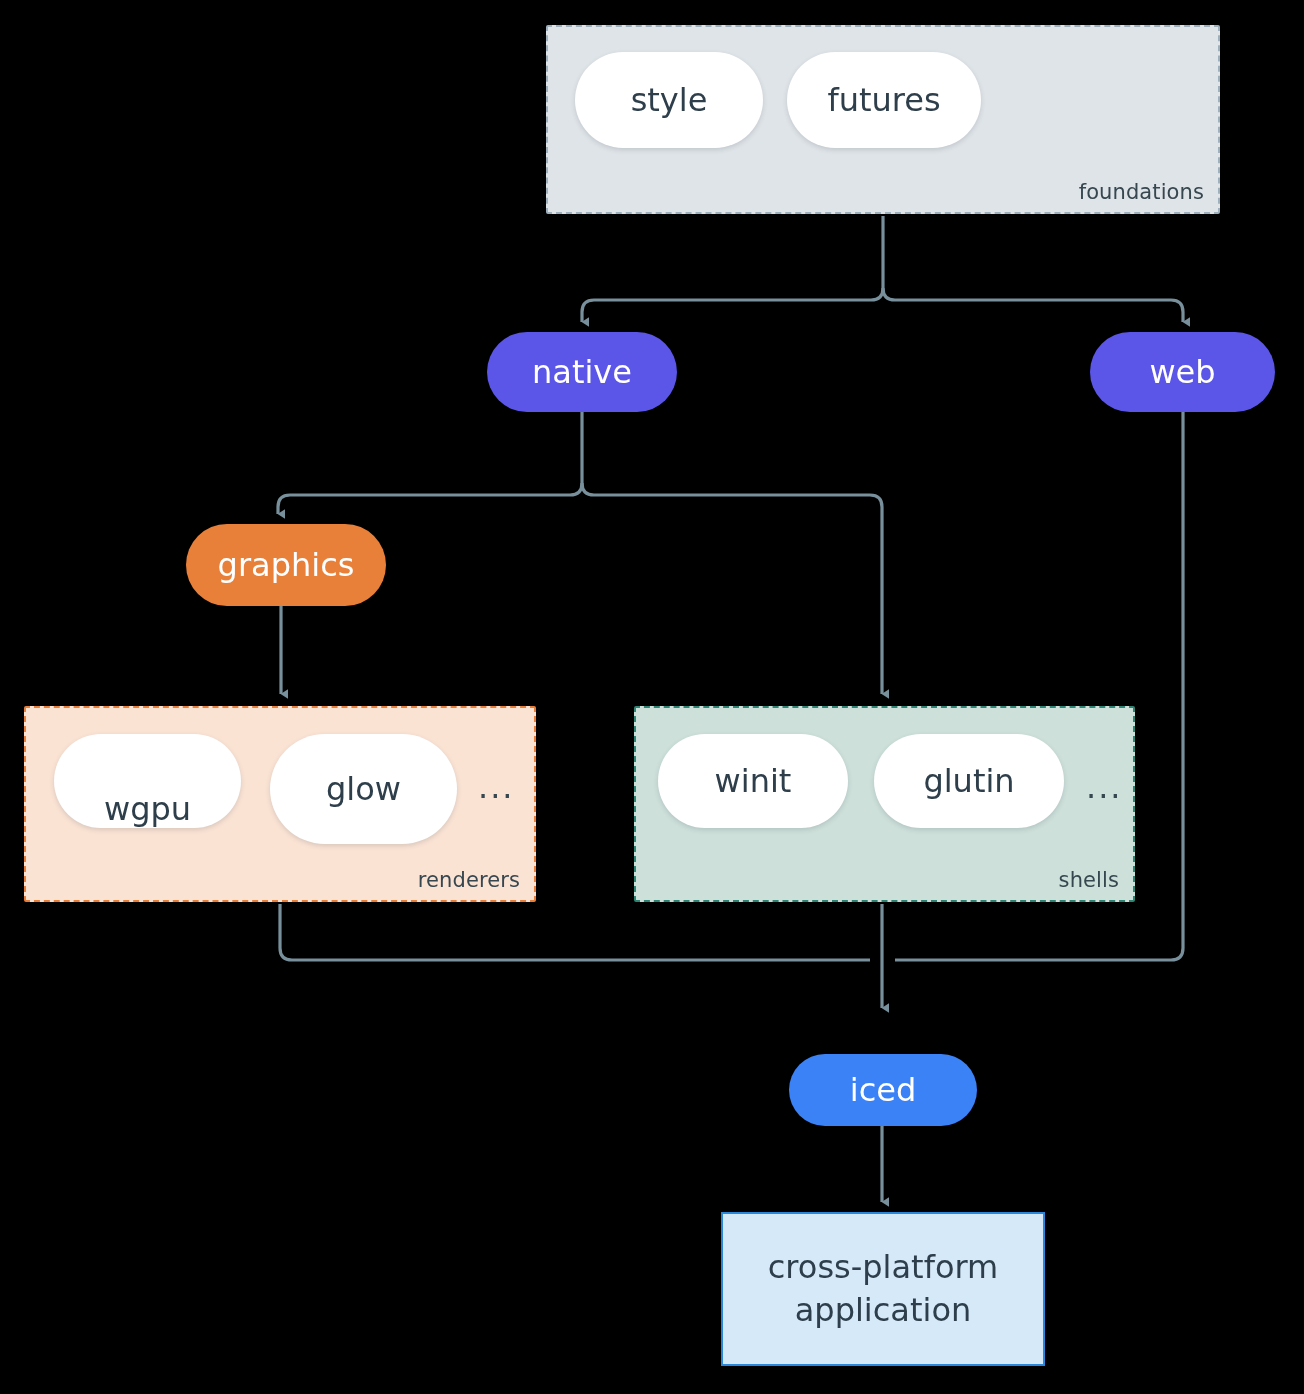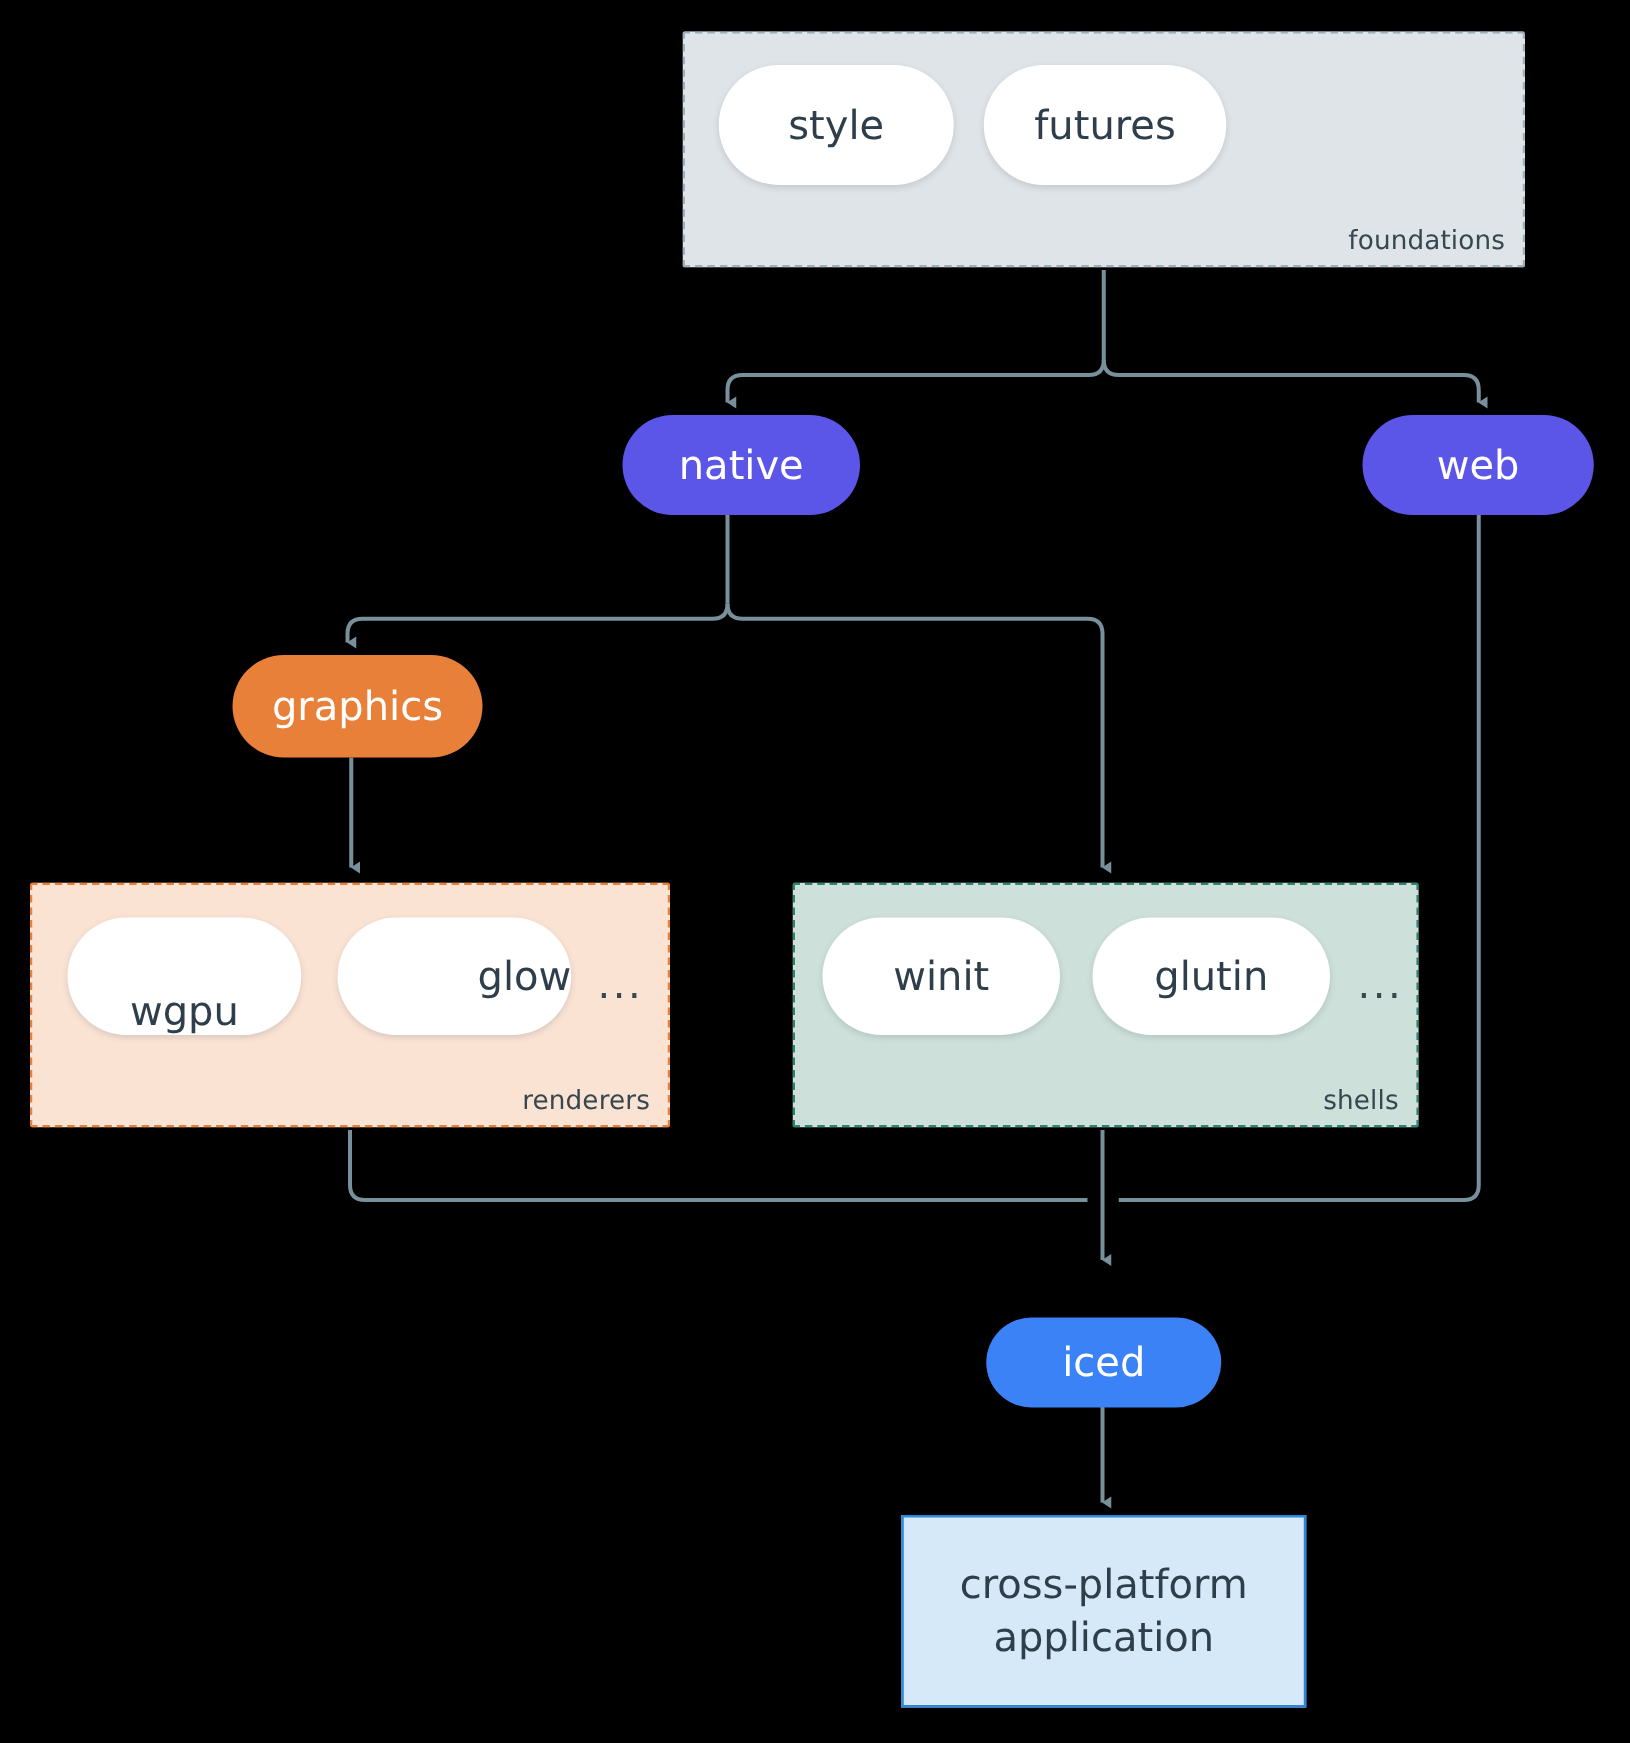--- a/index.html
+++ b/index.html
@@ -65,21 +65,21 @@
 
   
   .node {
     position:absolute;
     border-radius:60px;
     display:flex; align-items:center; justify-content:center;
     color:#FFFFFF;
     font-size:32px;
     white-space:nowrap;
   }
-  .node-native  { left:498px; top:332px; width:190px; height:80px; background:#5B55E8; }
+  .node-native  { left:487px; top:332px; width:190px; height:80px; background:#5B55E8; }
   .node-web     { left:1090px; top:332px; width:185px; height:80px; background:#5B55E8; }
   .node-graphics{ left:186px; top:524px; width:200px; height:82px; background:#E8803A; }
   .node-iced    { left:789px; top:1054px; width:188px; height:72px; background:#3b82f6; }
 
   
   .rect-app {
     position:absolute;
     left:721px; top:1212px; width:324px; height:154px;
     background:#D6E9F9;
     border:2px solid #2B87D9;
@@ -134,21 +134,21 @@
     <div class="pill-white" style="left:239px; top:25px; width:194px; height:96px;">
       <span>futures</span>
     </div>
     <div class="glabel">foundations</div>
   </div>
 
   <div class="group group-renderers">
     <div class="pill-white" style="left:28px; top:26px; width:187px; height:94px;align-items:flex-end;">
       <span>wgpu</span>
     </div>
-    <div class="pill-white" style="left:244px; top:26px; width:187px; height:94px;justify-content:flex-end;">
+    <div class="pill-white" style="left:244px; top:26px; width:187px; height:110px;">
       <span>glow</span>
     </div>
     <div class="ellipsis" style="left:452px; top:63px;">...</div>
     <div class="glabel">renderers</div>
   </div>
 
   <div class="group group-shells">
     <div class="pill-white" style="left:22px; top:26px; width:190px; height:94px;">
       <span>winit</span>
     </div>

